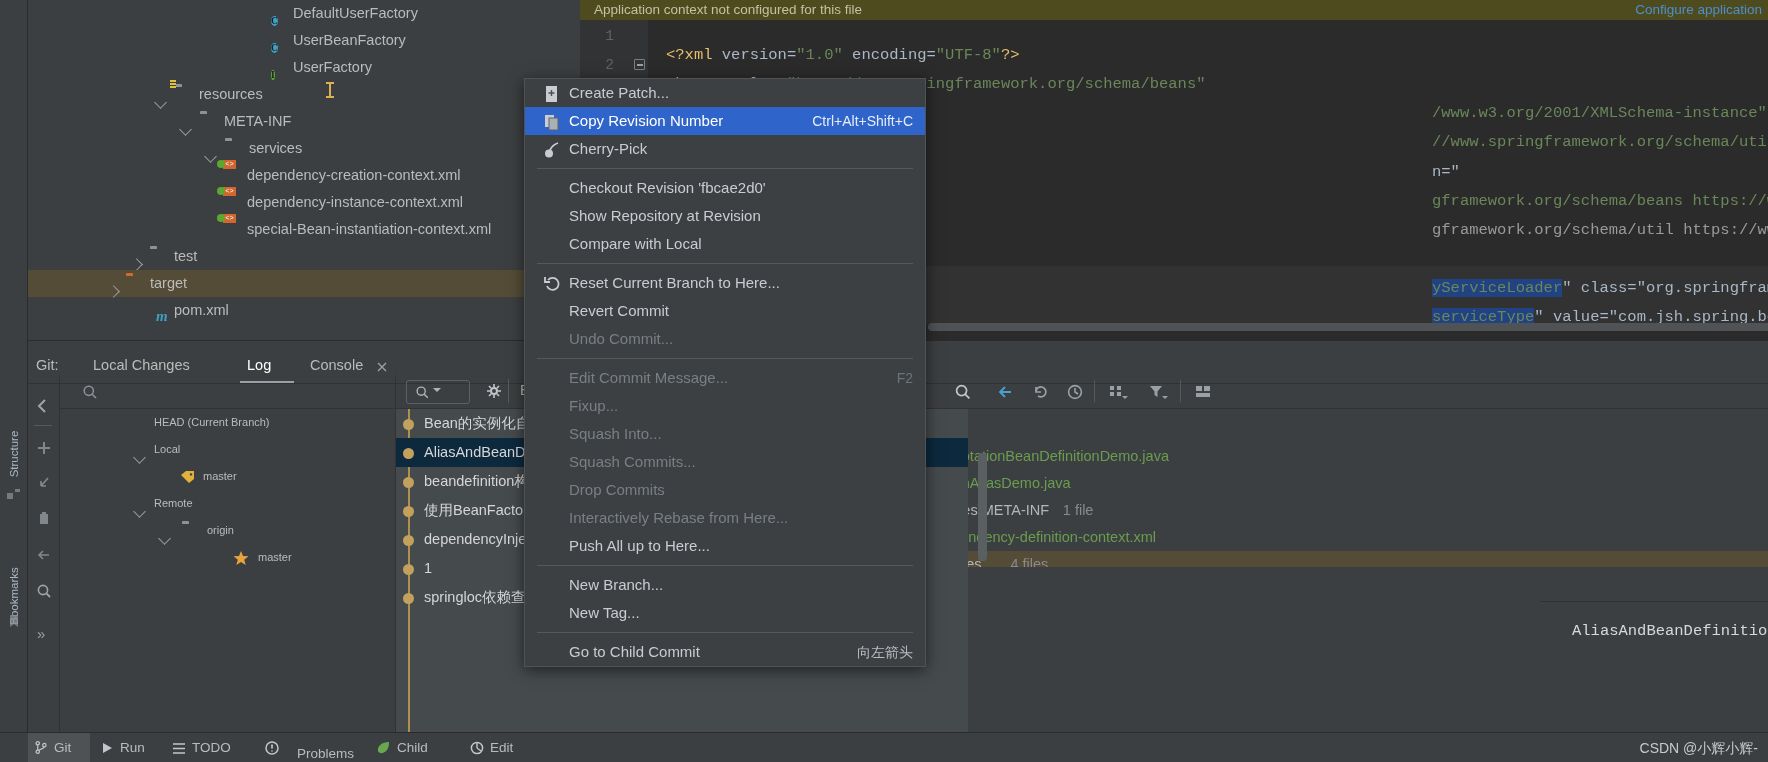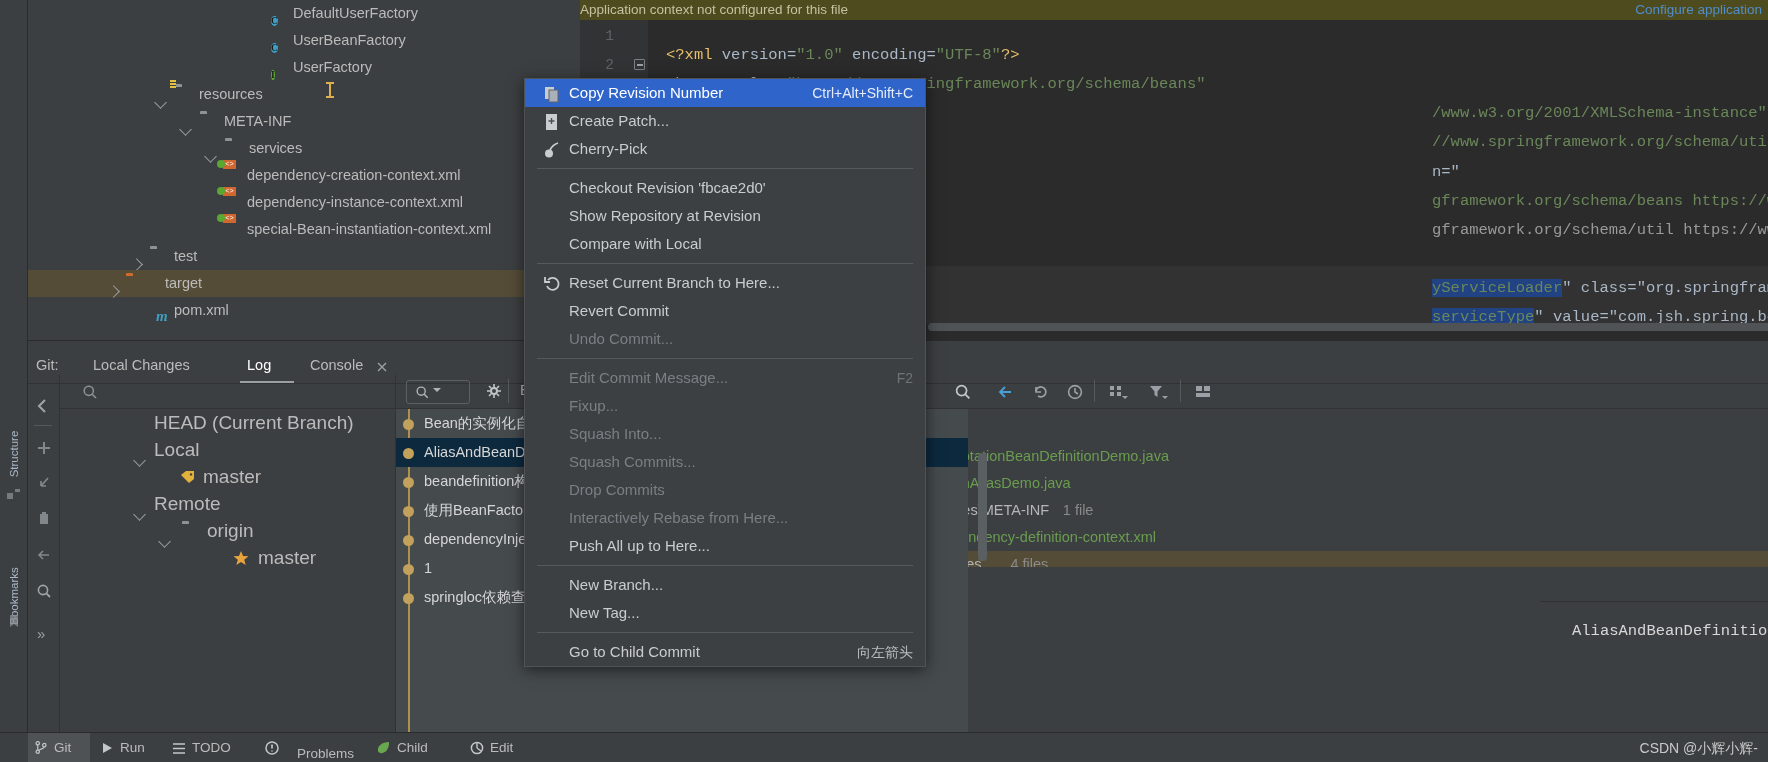--- a/index.html
+++ b/index.html
@@ -62,21 +62,21 @@
   .plainfile{position:relative;width:14px;height:16px;background:#c9cdd2;border-radius:1px;}
   .plainfile:before{content:"";position:absolute;right:0;top:0;border-top:5px solid #3c3f41;border-left:5px solid transparent;}
   .plainfile:after{content:"";position:absolute;left:3px;top:6px;width:8px;height:6px;
         background:repeating-linear-gradient(to bottom,#7d8287 0 1px,transparent 1px 2px);}
   .mico{color:#3e9fc4;font-style:italic;font-weight:bold;font-size:15px;font-family:"Liberation Serif",serif;}
 
   
   .editor { position: absolute; left: 580px; top: 0; right: 0; height: 340px;
             background: #2b2b2b; overflow: hidden; }
   .editor-banner { position:absolute; left:0; top:0; right:0; height: 20px; background:#4e4b1f;
-            color:#c6c0a0; font-size:13.5px; line-height:20px; white-space:nowrap; }
+            color:#c6c0a0; font-size:13.5px; line-height:20px; padding-left:14px; white-space:nowrap; }
   .banner-link { position:absolute; right:6px; top:0; color:#4e8ecc; font-size:13.5px; line-height:20px; }
   .gutter { position:absolute; left:0; top:20px; width:68px; bottom:0; background:#313335; }
   .gutter .ln { position:absolute; right:34px; color:#606366; font-size:14.5px;
             font-family:"Liberation Mono", monospace; }
   .foldmark { position:absolute; left:54px; width:11px; height:11px; border:1px solid #7a7f85;
             border-radius:1px; }
   .foldmark:after{content:"";position:absolute;left:1.5px;top:4px;width:6px;height:1.5px;background:#9aa0a6;}
   .code { position:absolute; left:68px; top:20px; right:0; bottom:0;
             font-family:"Liberation Mono", monospace; font-size:15.5px; white-space:pre; }
   .code .line { position:absolute; left:18px; white-space:pre; }
@@ -95,21 +95,21 @@
   .git-tabs { position:absolute; left:0; top:9px; right:0; height:34px; border-bottom:1px solid #323232; }
   .git-tabs .tl { position:absolute; top:7px; font-size:14.5px; color:#bbbbbb; white-space:nowrap; }
   .git-tabs .tl.active { color:#ffffff; }
   .tab-underline { position:absolute; height:2px; background:#9aa0a6; bottom:0; }
 
   .gt-left-bar { position:absolute; left:0; top:34px; width:32px; bottom:0; border-right:1px solid #323232; }
   .gt-left-bar .bi { position:absolute; left:8px; width:16px; height:16px; opacity:.75; }
 
   .branch-pane { position:absolute; left:32px; top:34px; width:336px; bottom:0; border-right:1px solid #323232; }
   .search-row { position:absolute; left:0; top:0; right:0; height:34px; border-bottom:1px solid #323232; }
-  .branch-row { position:relative; height:27px; line-height:27px; color:#bbbbbb; font-size:19px; white-space:nowrap;text-decoration:underline; }
+  .branch-row { position:relative; height:27px; line-height:27px; color:#bbbbbb; font-size:11px; white-space:nowrap;text-decoration:underline; }
   .branch-row .lbl { position:absolute; }
 
   .commit-pane { position:absolute; left:368px; top:34px; right:0; bottom:0; }
   .commit-toolbar { position:absolute; left:0; top:0; right:0; height:34px; border-bottom:1px solid #323232; }
   .commit-list { position:absolute; left:0; top:34px; width:572px; bottom:0; background:#454a4d; overflow:hidden;}
   .crow { position:relative; height:29px; line-height:29px; color:#d6d6d6; font-size:14.5px; white-space:nowrap; }
   .crow.sel { background:#0d293e; }
   .graph-line { position:absolute; left:12px; top:0; bottom:0; width:2px; background:#b09050; }
   .cdot { position:absolute; left:7px; top:10px; width:11px; height:11px; border-radius:50%; background:#c2a15c; }
   .clabel { position:absolute; left:28px; }
@@ -214,21 +214,21 @@
           <span class="lbl" style="left:219px">special-Bean-instantiation-context.xml</span>
         </div>
         <div class="tree-row">
           <span class="tw" style="left:104px"><i class="chev right"></i></span>
           <span class="ic" style="left:122px"><span class="folder"></span></span>
           <span class="lbl" style="left:146px">test</span>
         </div>
         <div class="tree-row sel-target">
           <span class="tw" style="left:81px"><i class="chev right"></i></span>
           <span class="ic" style="left:98px"><span class="folder orange"></span></span>
-          <span class="lbl" style="left:137px">target</span>
+          <span class="lbl" style="left:122px">target</span>
         </div>
         <div class="tree-row">
           <span class="ic" style="left:128px"><span class="mico">m</span></span>
           <span class="lbl" style="left:146px">pom.xml</span>
         </div>
       </div>
   </div>
 
   <div class="editor">
     <div class="editor-banner">
@@ -449,37 +449,37 @@
         <div class="vscroll" style="left:10px;top:44px;height:108px;"></div>
         <div class="detail-pane">
           <div class="detail-title">AliasAndBeanDefinition</div>
         </div>
       </div>
     </div>
   </div>
 
   <div class="ctxmenu">
     <div id="ctx-items">
+        <div class="mi">
+          <span class="mico"><svg viewBox="0 0 18 18">
+              <rect x="3" y="1" width="11" height="16" fill="#c9ccd1"></rect>
+              <path d="M8.5 5 v6 M5.5 8 h6" stroke="#4a4f54" stroke-width="1.4"></path>
+            </svg></span>
+          <span class="mlabel">Create Patch...</span>
+        </div>
         <div class="mi sel">
           <span class="mico"><svg viewBox="0 0 18 18">
               <rect x="2" y="2" width="9" height="12" fill="#c9ccd1"></rect>
               <rect x="6" y="5" width="9" height="12" fill="#aab0b8" stroke="#60656b" stroke-width="1"></rect>
             </svg></span>
           <span class="mlabel">Copy Revision Number</span>
           <span class="mshort">Ctrl+Alt+Shift+C</span>
         </div>
         <div class="mi">
           <span class="mico"><svg viewBox="0 0 18 18">
-              <rect x="3" y="1" width="11" height="16" fill="#c9ccd1"></rect>
-              <path d="M8.5 5 v6 M5.5 8 h6" stroke="#4a4f54" stroke-width="1.4"></path>
-            </svg></span>
-          <span class="mlabel">Create Patch...</span>
-        </div>
-        <div class="mi">
-          <span class="mico"><svg viewBox="0 0 18 18">
               <circle cx="6" cy="12.5" r="4" fill="#c9ccd1"></circle>
               <path d="M7 9 C9 5 12 3 15 2" stroke="#c9ccd1" stroke-width="1.8" fill="none"></path>
             </svg></span>
           <span class="mlabel">Cherry-Pick</span>
         </div>
         <div class="msep"></div>
         <div class="mi">
           <span class="mlabel">Checkout Revision 'fbcae2d0'</span>
         </div>
         <div class="mi">

